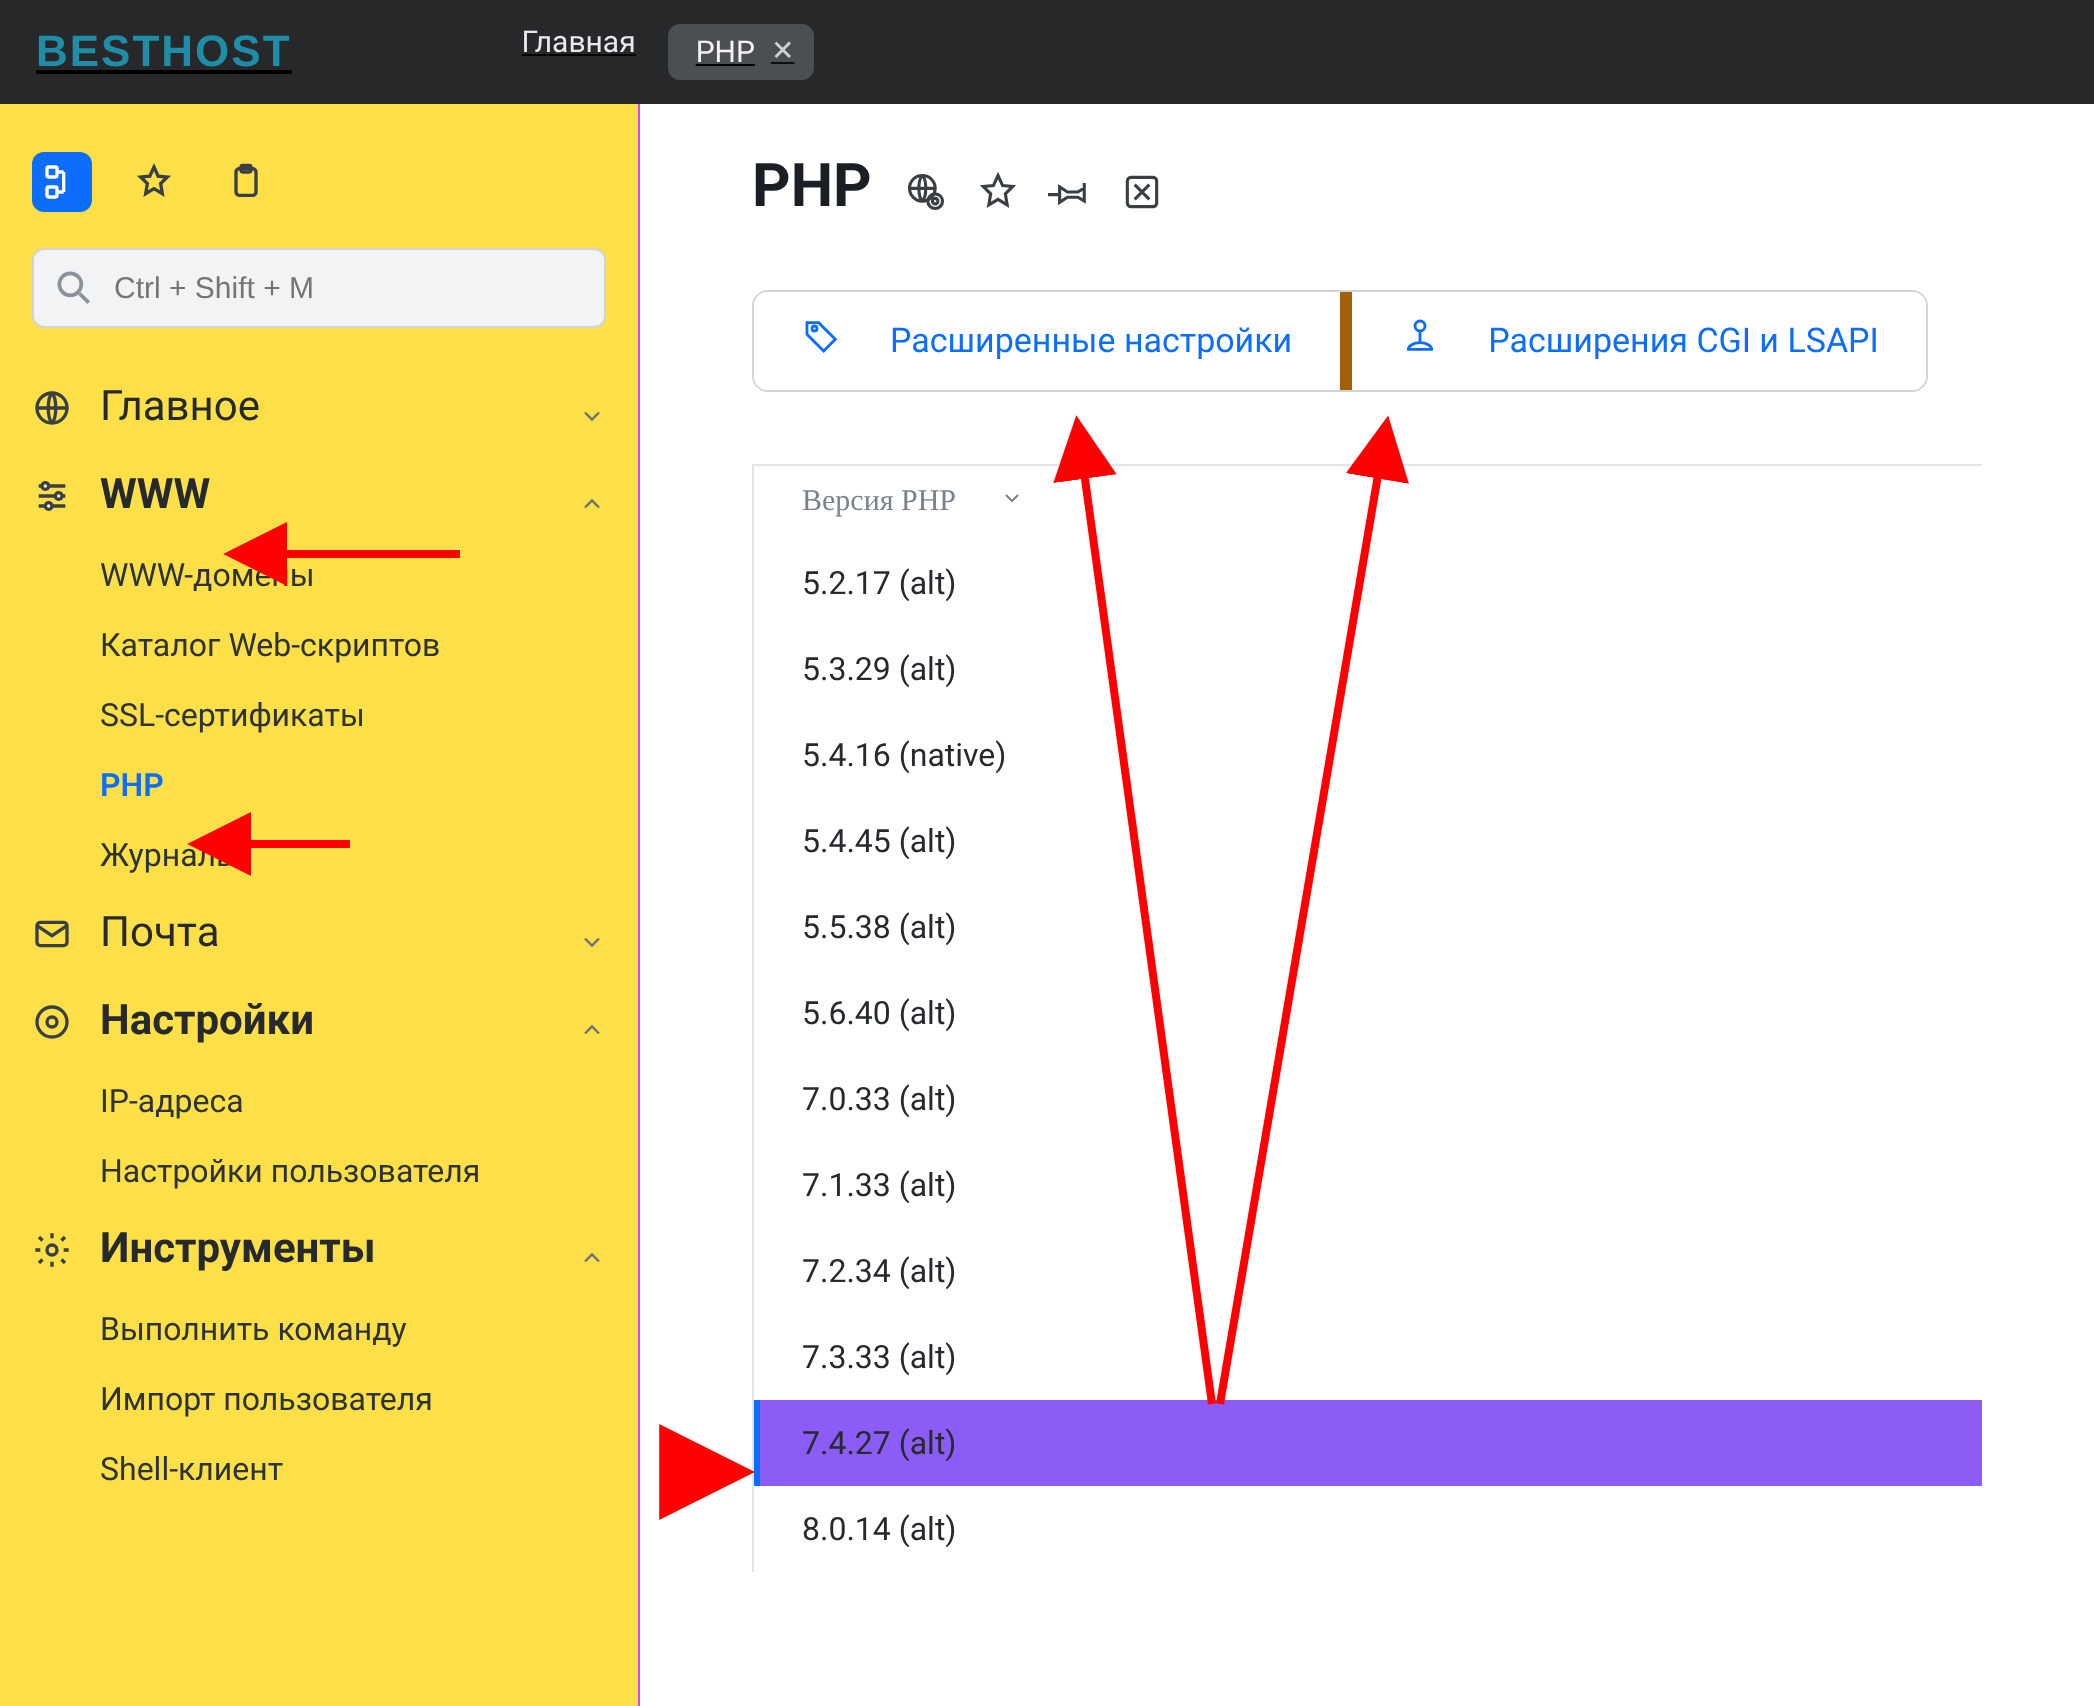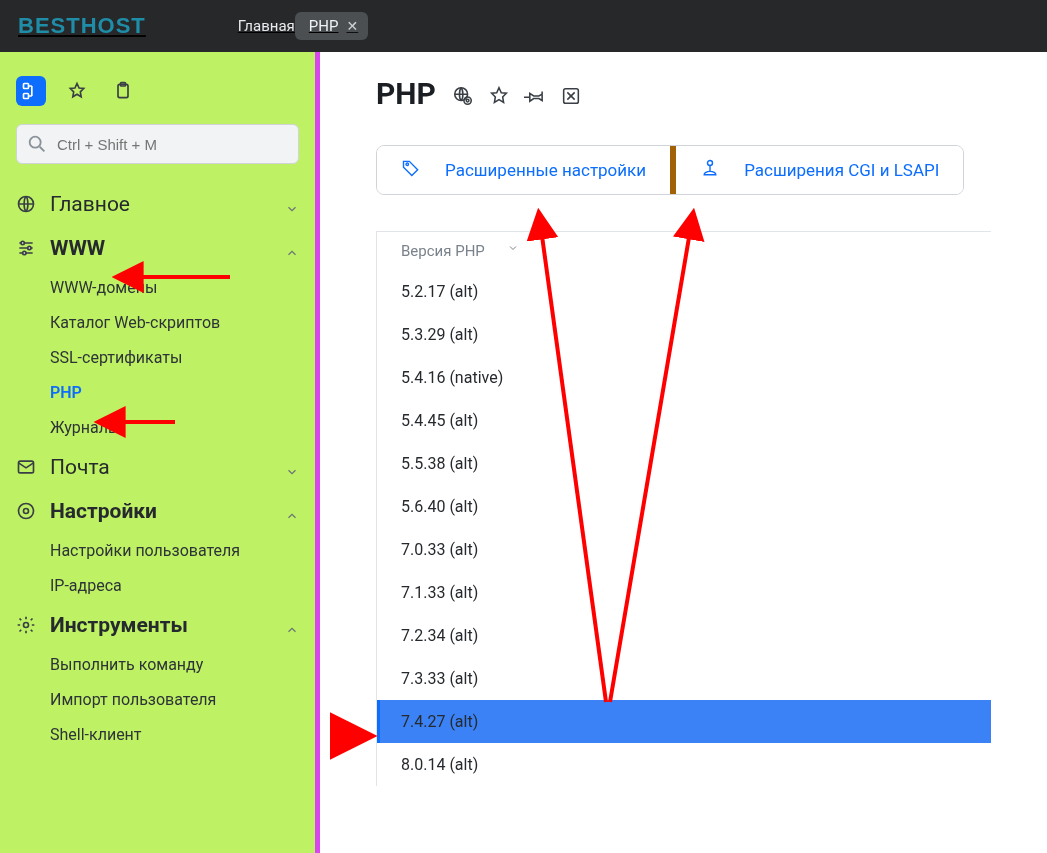--- a/index.html
+++ b/index.html
@@ -23,22 +23,23 @@
   }
   .logo {
     font-weight: 800;
     font-size: 22px;
     letter-spacing: 1px;
     color: #1f8da8;
     font-family: Arial, sans-serif;
   }
   .tabs {
     display: flex;
-    align-items: center;
-    margin-left: 92px;
+    align-items: flex-start;
+    margin-left: 115px;
+    gap: 16px;
   }
   .tab-link {
     color: #e8eaed;
     font-size: 15px;
     cursor: pointer;
   }
   .tab-chip {
     background: #4c4f52;
     color: #f0f2f4;
     font-size: 15px;
@@ -55,22 +56,22 @@
     opacity: .8;
   }
 
   
   .shell {
     display: flex;
     height: calc(100% - 52px);
   }
   .sidebar {
     width: 320px;
-    background: #bef264;
-    border-right: 5px solid #d946ef;
+    background: #fde047;
+    border-right: 1px solid #d946ef;
     padding-top: 24px;
     overflow: hidden;
   }
   .main {
     flex: 1;
     padding: 24px 0 0 56px;
     position: relative;
   }
 
   
@@ -197,29 +198,30 @@
     width: 615px;
   }
   .tbl-head {
     padding: 10px 24px;
     color: #7a828b;
     font-size: 15px;
     display: flex;
     align-items: flex-start;
     gap: 22px;
     cursor: pointer;
+    font-family: Liberation Serif, serif;
   }
   .tbl-row {
     padding: 12px 24px;
     font-size: 16px;
     color: #262a2e;
     cursor: pointer;
   }
   .tbl-row.selected {
-    background: #3b82f6;
+    background: #8b5cf6;
     border-left: 3px solid #0d6efd;
     padding-left: 21px;
   }
 
   
   .anno {
     position: absolute;
     top: 0; left: 0;
     width: 1047px;
     height: 853px;
@@ -348,22 +350,22 @@
         </span>
         <span>Настройки</span>
         <span class="spacer"></span>
         <span class="chev">
           <svg viewBox="0 0 24 24" fill="none" stroke="currentColor" stroke-width="2">
               <path d="M6 15l6-6 6 6"></path>
             </svg>
         </span>
       </div>
       <div class="nav-items">
+        <div class="nav-item">IP-адреса</div>
         <div class="nav-item">Настройки пользователя</div>
-        <div class="nav-item">IP-адреса</div>
       </div>
     </div>
 
     <div class="nav-group">
       <div class="nav-head bold">
         <span class="ic">
           <svg viewBox="0 0 24 24" fill="none" stroke="currentColor" stroke-width="2">
               <circle cx="12" cy="12" r="3"></circle>
               <path d="M12 2v3M12 19v3M4.2 4.2l2.1 2.1M17.7 17.7l2.1 2.1M2 12h3M19 12h3M4.2 19.8l2.1-2.1M17.7 6.3l2.1-2.1"></path>
             </svg>

